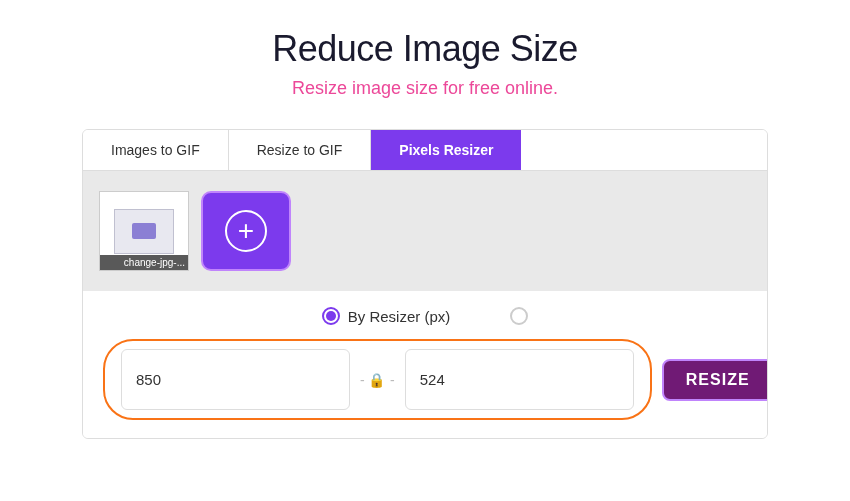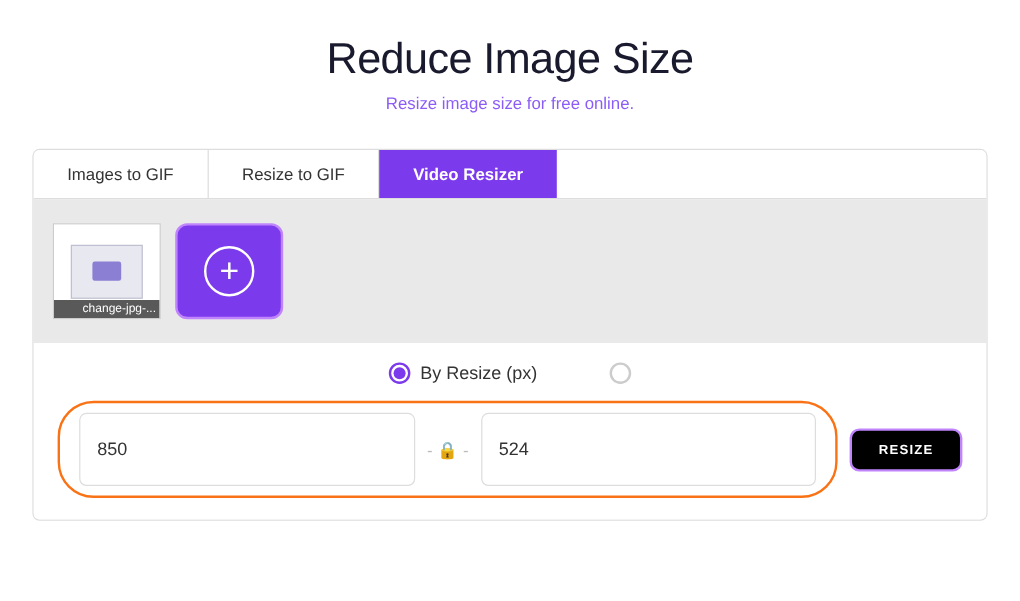--- a/index.html
+++ b/index.html
@@ -19,27 +19,27 @@
     }
 
     .main-title {
       font-size: 36px;
       font-weight: 400;
       color: #1a1a2e;
       letter-spacing: -0.5px;
     }
 
     .subtitle {
-      font-size: 14px;
-      color: #8b5cf6;
+      font-size: 18px;
+      color: #ec4899;
       margin-top: 8px;
     }
 
     .tabs-container {
-      width: 796px;
+      width: 686px;
       margin-top: 20px;
       border: 1px solid #ddd;
       border-radius: 6px;
       overflow: hidden;
     }
 
     .tabs {
       display: flex;
       background: #fff;
       border-bottom: 1px solid #ddd;
@@ -235,47 +235,47 @@
       font-size: 14px;
       color: #aaa;
     }
 
     .dash {
       color: #bbb;
       font-size: 14px;
     }
 
     .resize-btn {
-      background: #000000;
+      background: #701a75;
       color: #fff;
       border: 2px solid #c084fc;
       border-radius: 8px;
       padding: 10px 22px;
-      font-size: 11px;
+      font-size: 16px;
       font-weight: 700;
       letter-spacing: 1px;
       cursor: pointer;
       white-space: nowrap;
       flex-shrink: 0;
     }
   </style>
 </head>
 <body>
 
 <div class="header">
   <h1 class="main-title">Reduce Image Size</h1>
   <p class="subtitle">Resize image size for free online.</p>
 </div>
 
 <div class="tabs-container">
 
   <div class="tabs">
     <button class="tab">Images to GIF</button>
     <button class="tab">Resize to GIF</button>
-    <button class="tab active">Video Resizer</button>
+    <button class="tab active">Pixels Resizer</button>
   </div>
 
   <div class="upload-area">
     <div class="thumbnail">
       <div class="thumbnail-inner">
         <div class="thumbnail-rect"></div>
       </div>
       <div class="thumbnail-label">change-jpg-...</div>
     </div>
 
@@ -284,21 +284,21 @@
     </div>
   </div>
 
   <div class="controls-area">
 
     <div class="options-row">
       <label class="radio-option">
         <div class="radio-circle checked">
           <div class="radio-dot"></div>
         </div>
-        <span>By Resize (px)</span>
+        <span>By Resizer (px)</span>
       </label>
 
       <label class="radio-option">
         <div class="radio-circle"></div>
       </label>
     </div>
 
     <div class="inputs-row">
       <div class="orange-outline">
         <input class="px-input" type="text" value="850" style="">

